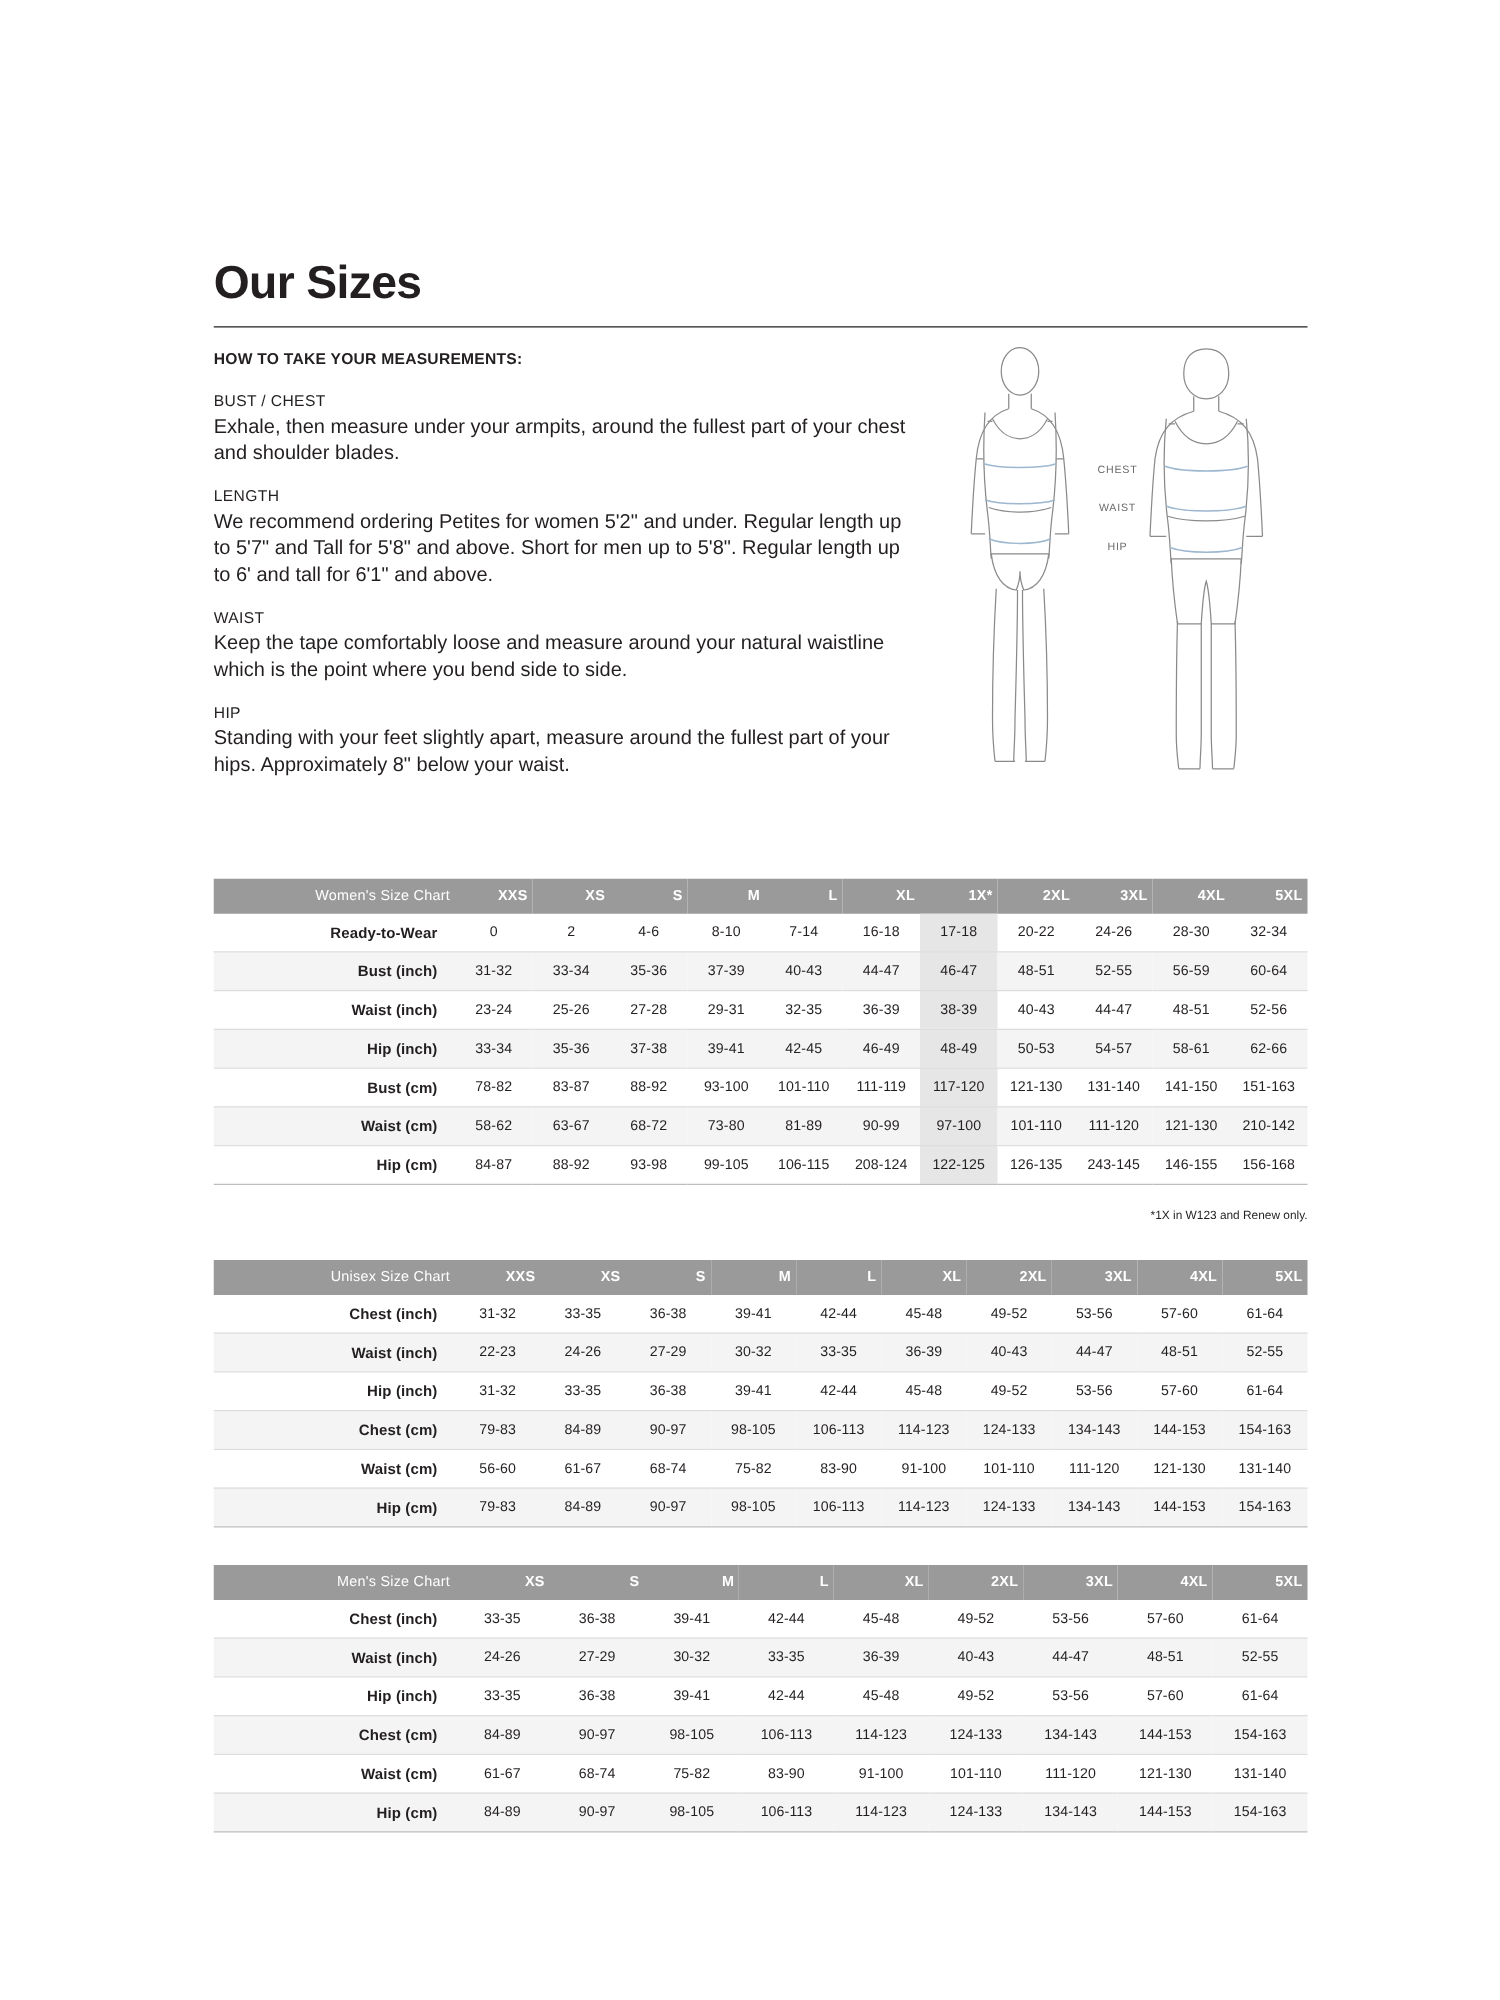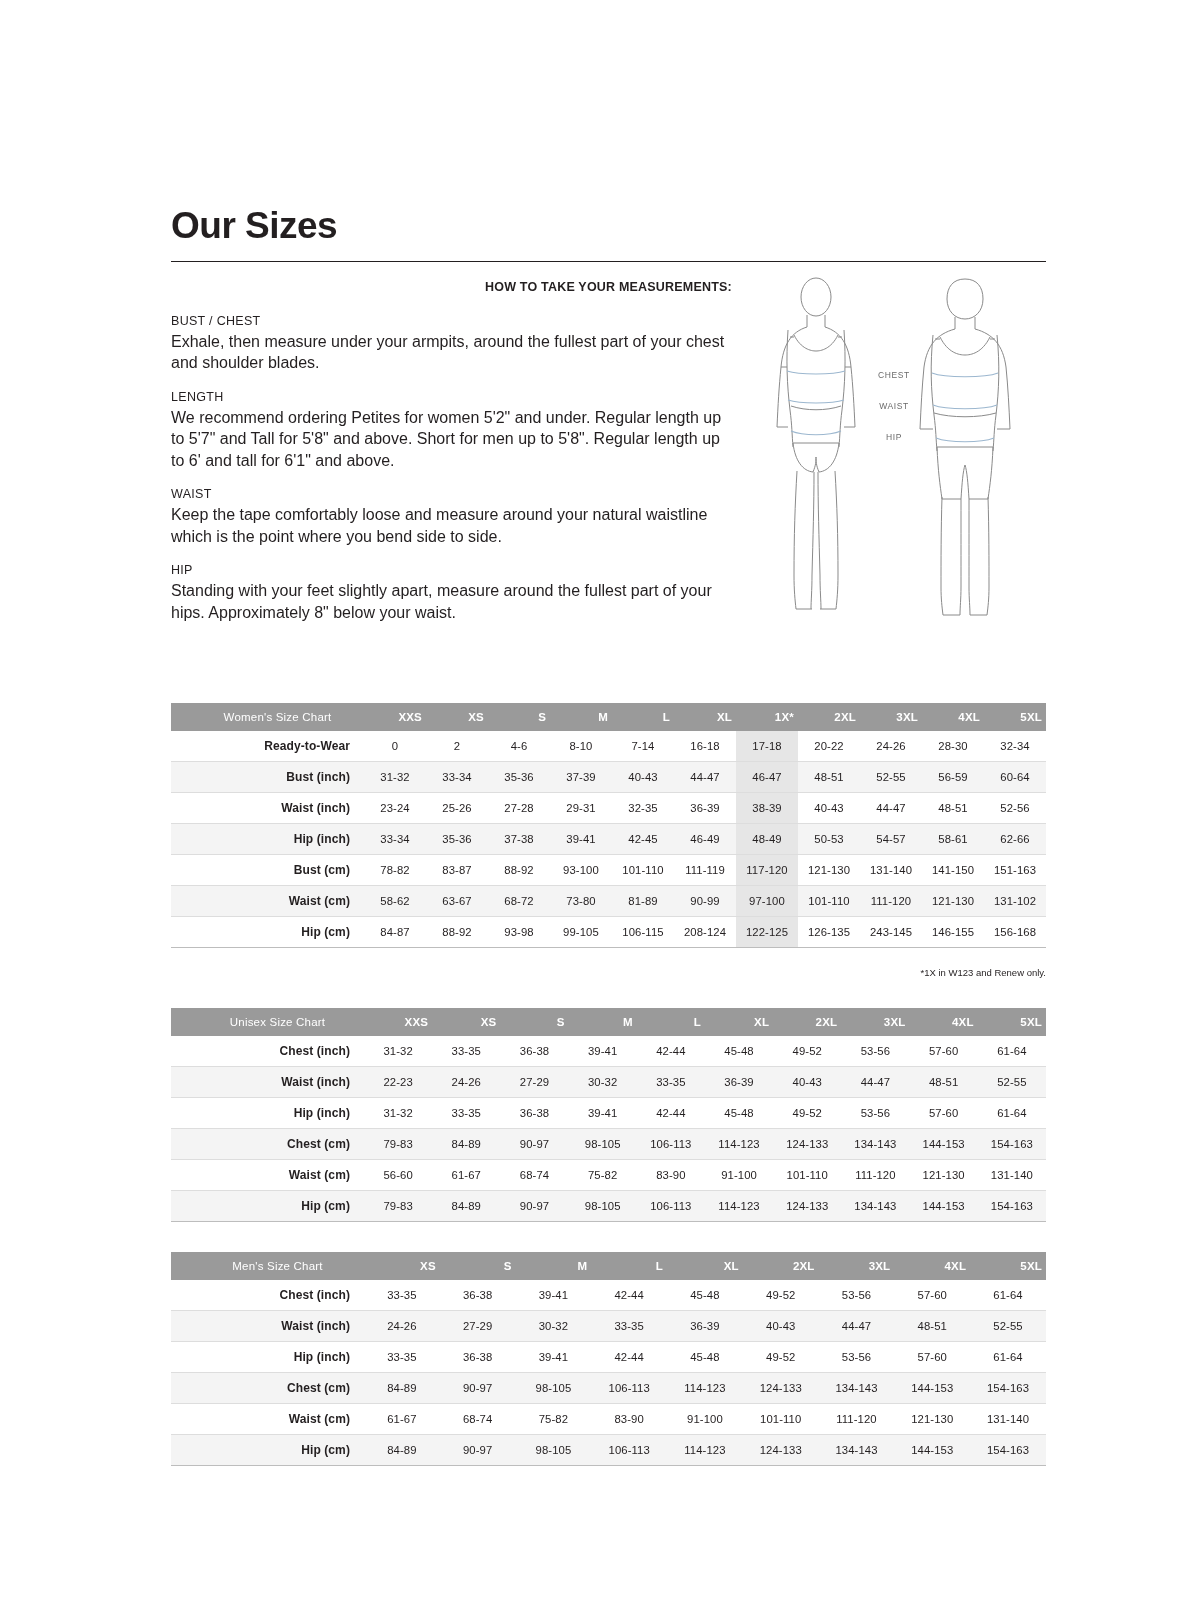--- a/index.html
+++ b/index.html
@@ -38,21 +38,20 @@
   .rule {
     border-top: 1.5px solid #231f20;
     width: 875px;
     margin-bottom: 18px;
   }
   .howto {
     font-size: 12.5px;
     font-weight: bold;
     letter-spacing: 0.2px;
     margin-bottom: 20px;
-    text-align: center;
   }
   .meas-block {
     width: 560px;
     margin-bottom: 16px;
   }
   .meas-head {
     font-size: 12.5px;
     font-weight: normal;
     letter-spacing: 0.3px;
     margin-bottom: 3px;
@@ -93,21 +92,21 @@
     background: #9a9a9a;
     color: #ffffff;
     font-size: 11.5px;
     font-weight: bold;
     padding: 8px 4px;
     text-align: right;
     border: none;
     letter-spacing: 0.2px;
   }
   table.size thead th.rowhead {
-    text-align: center;
+    text-align: right;
     padding-left: 24px;
     font-weight: normal;
     font-size: 11.5px;
   }
   table.size tbody td {
     text-align: center;
     padding: 8px 3px;
     border-bottom: 1px solid #dddddd;
     color: #231f20;
     font-size: 11.3px;
@@ -267,21 +266,21 @@
                 <td>58-62</td>
                 <td>63-67</td>
                 <td>68-72</td>
                 <td>73-80</td>
                 <td>81-89</td>
                 <td>90-99</td>
                 <td class="col-hl">97-100</td>
                 <td>101-110</td>
                 <td>111-120</td>
                 <td>121-130</td>
-                <td>131-102</td>
+                <td>210-142</td>
               </tr>
               <tr>
                 <td class="rowhead">Hip (cm)</td>
                 <td>84-87</td>
                 <td>88-92</td>
                 <td>93-98</td>
                 <td>99-105</td>
                 <td>106-115</td>
                 <td>208-124</td>
                 <td class="col-hl">122-125</td>

